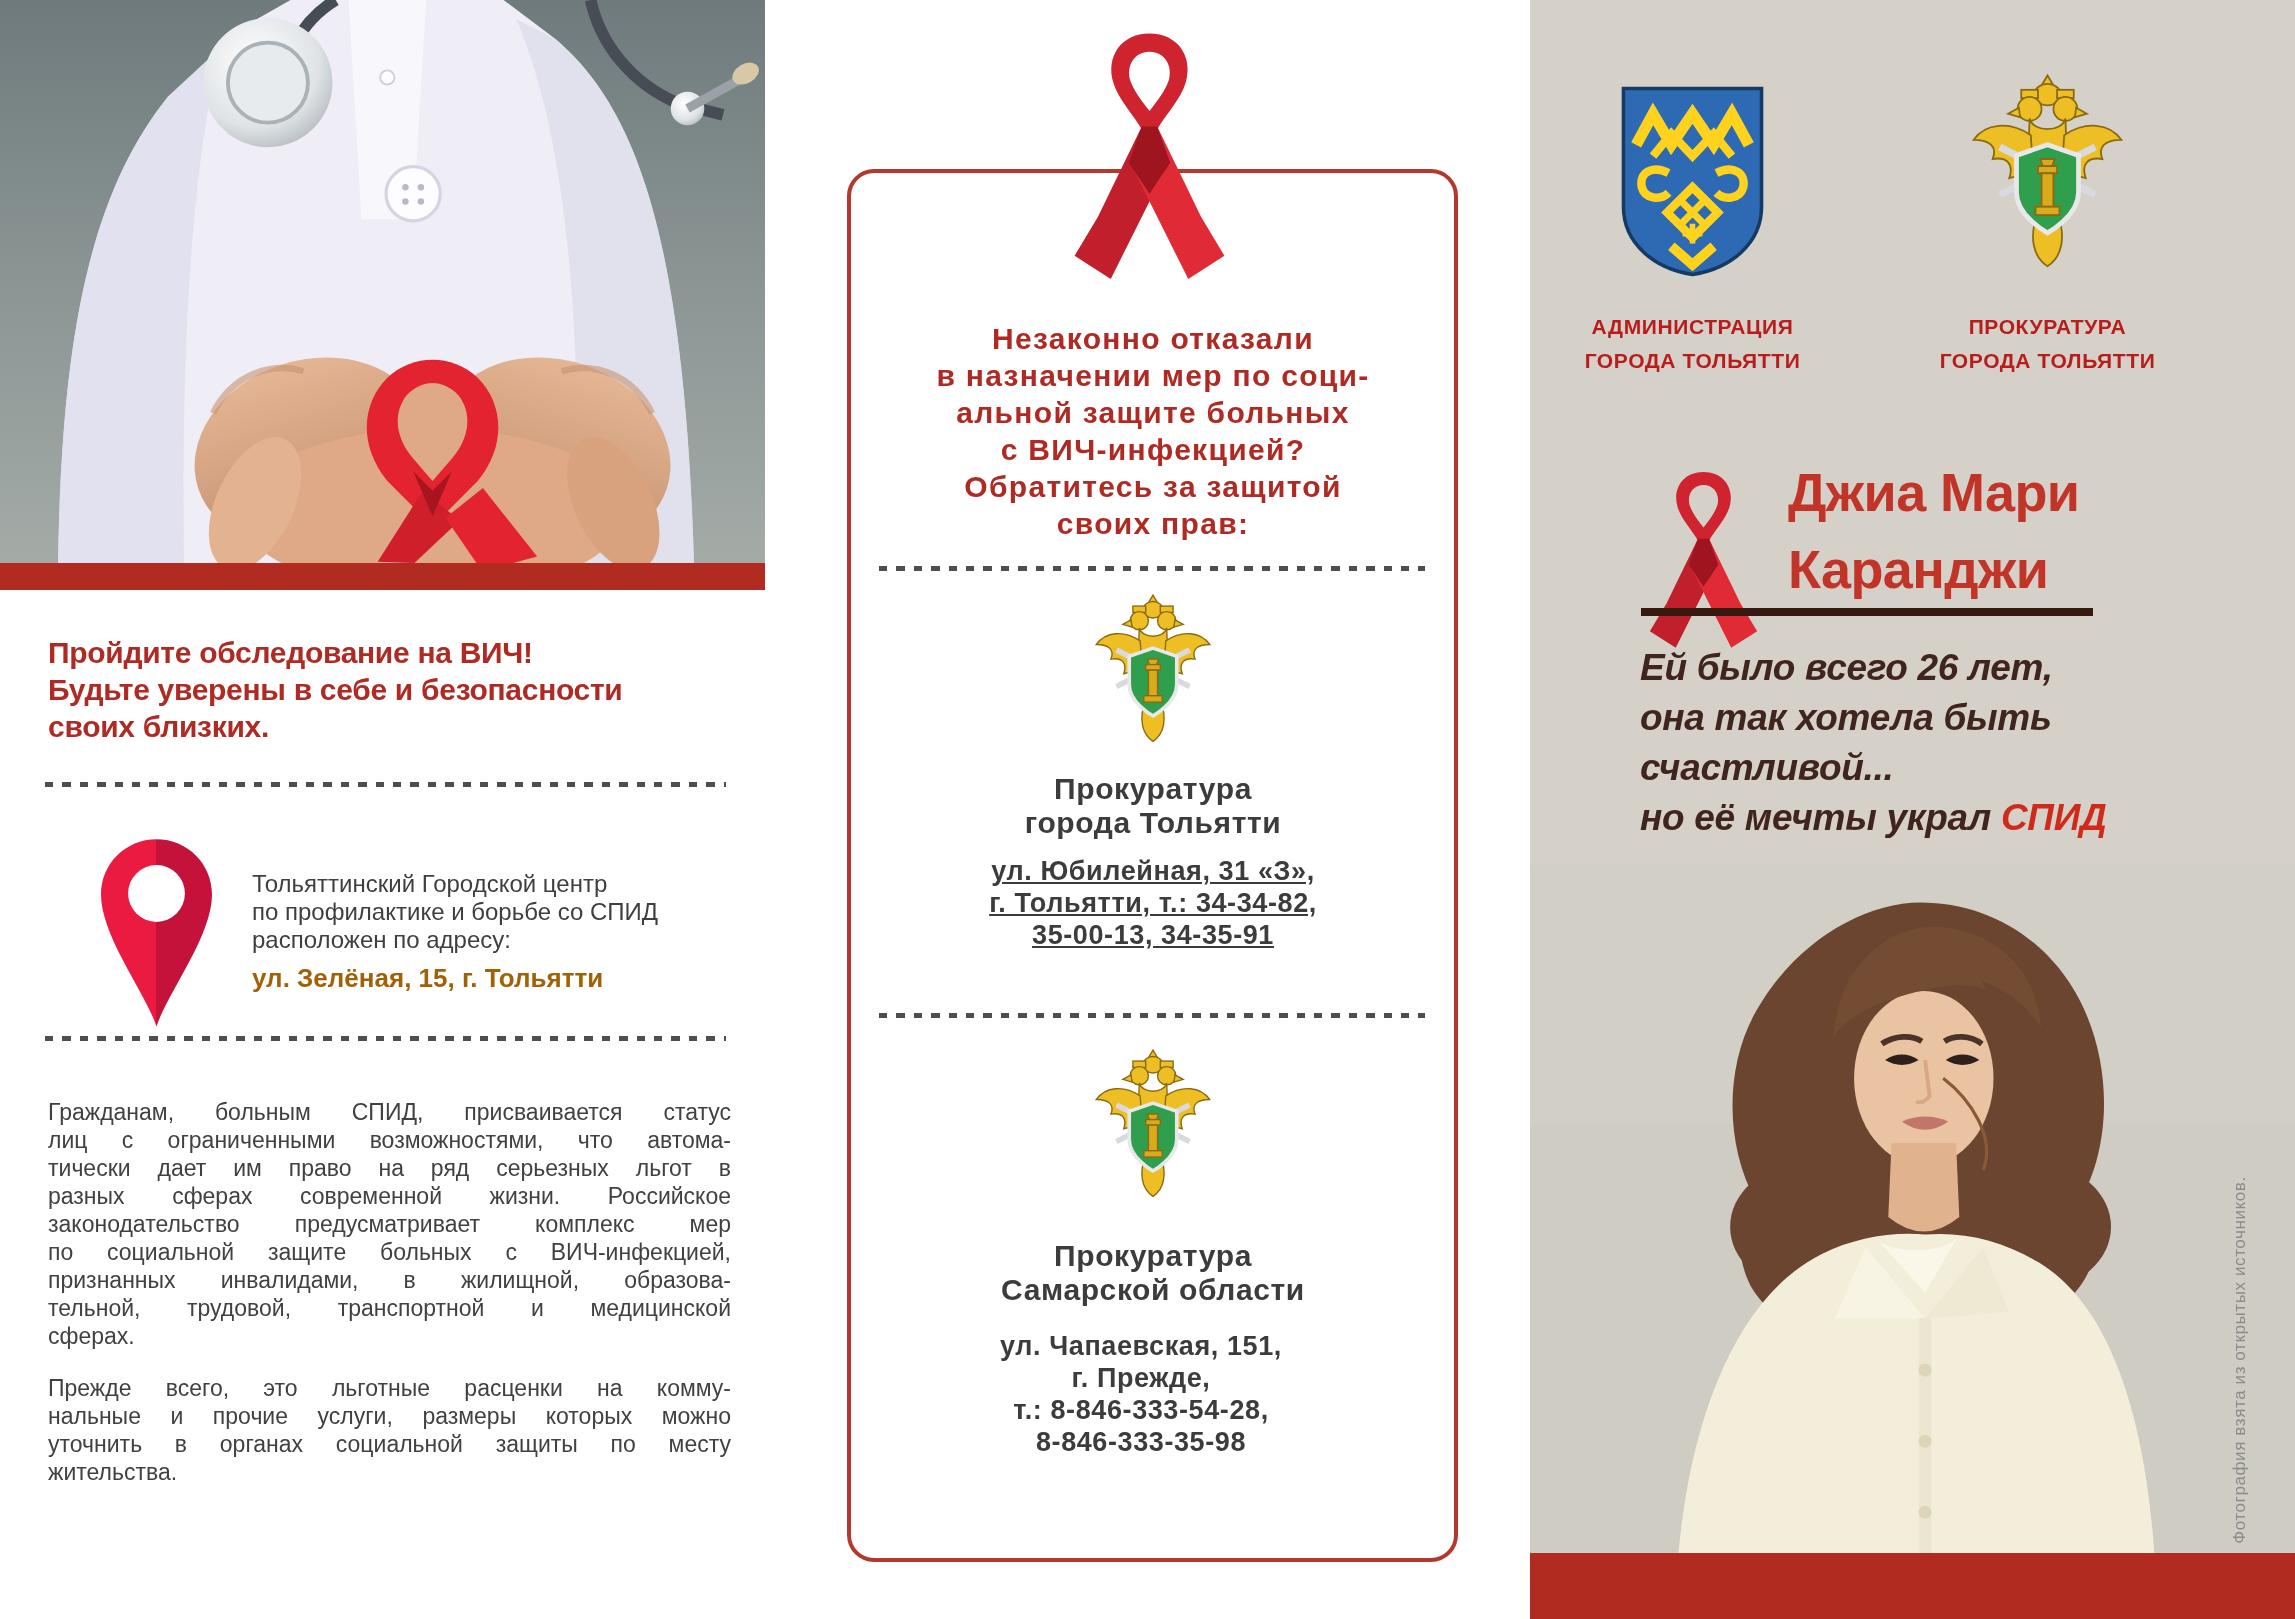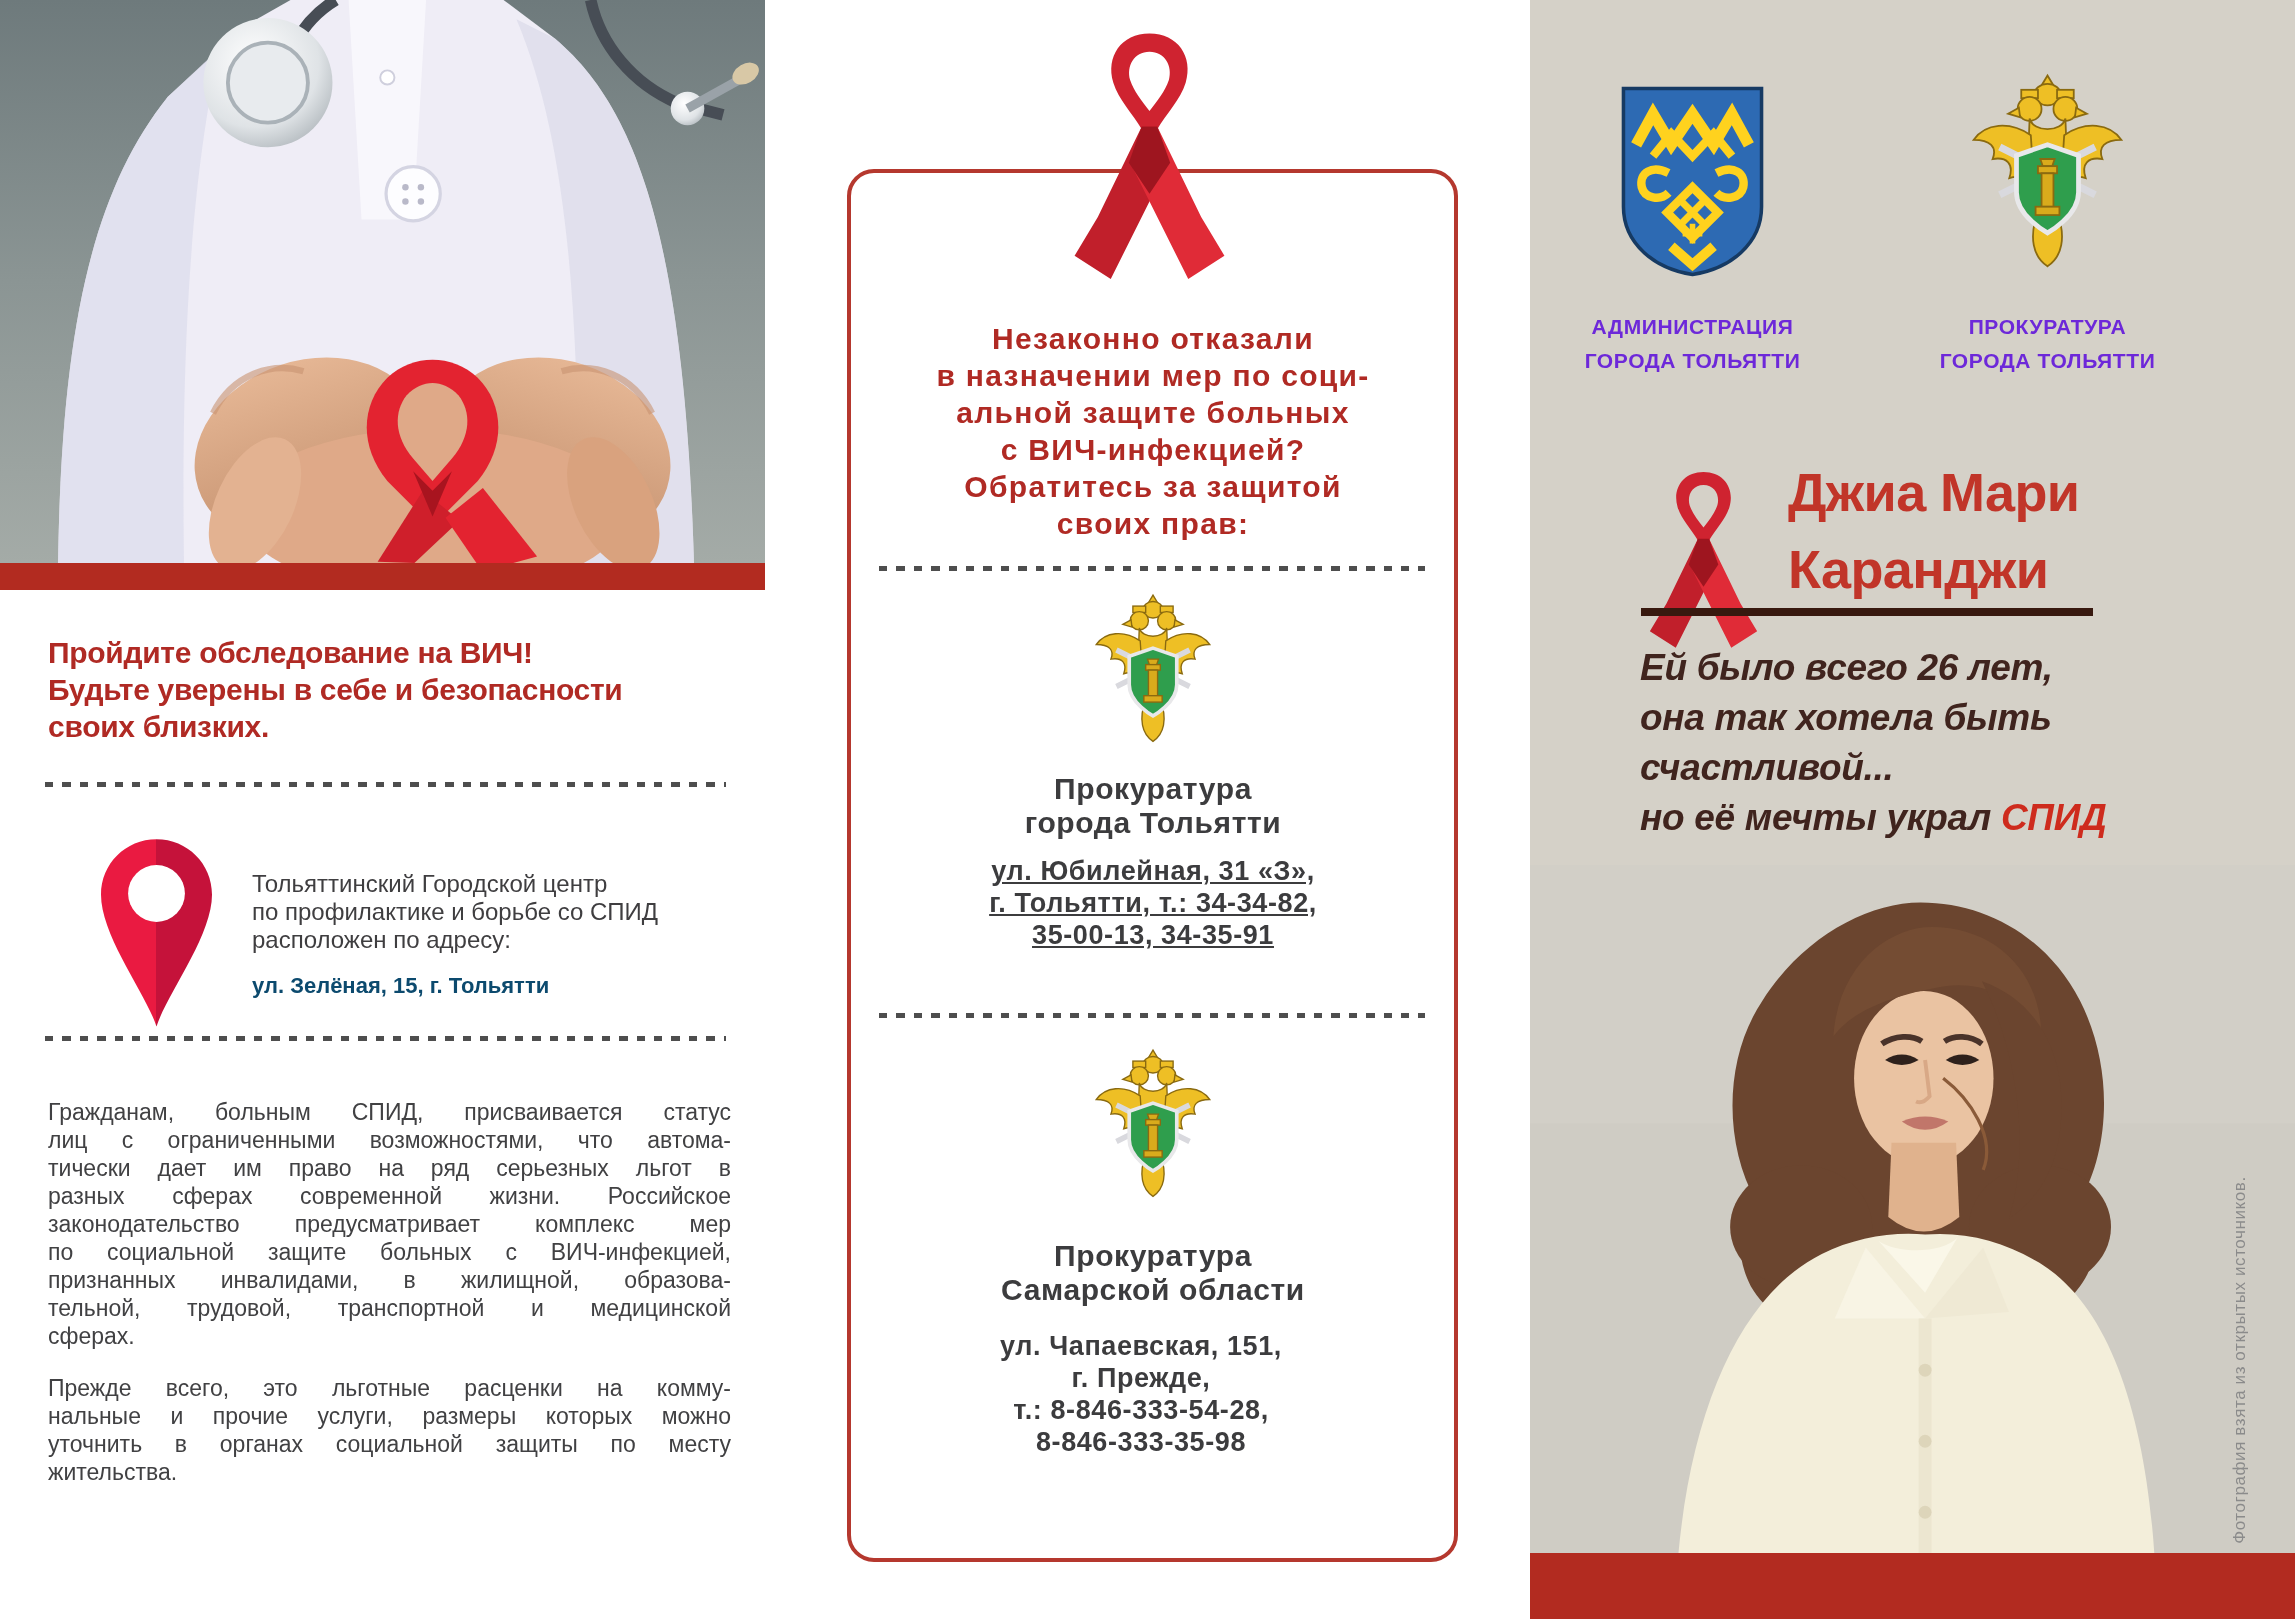--- a/index.html
+++ b/index.html
@@ -16,21 +16,21 @@
   .left-headline { left:48px; top:634px; width:691px; color:#b02a24;
     font-size:30px; line-height:37px; font-weight:700; letter-spacing:-0.3px; }
 
   .dash { height:5.2px; background:repeating-linear-gradient(90deg,#4e4e4e 0 8.4px, transparent 8.4px 17.4px); }
   .dash-l1 { left:45px;  top:782px; width:681px; }
   .dash-l2 { left:45px;  top:1036px; width:681px; }
 
   .pin-icon { left:101px; top:839px; width:111px; height:189px; }
   .loc-text { left:252px; top:870px; width:465px; color:#3f3e40;
     font-size:24px; line-height:28px; font-weight:400; }
-  .loc-address { display:block; margin-top:18px; color:#0c4a6e; font-size:22px; font-weight:700; }
+  .loc-address { display:block; margin-top:10px; color:#a16207; font-size:26px; font-weight:700; }
 
   .para { left:48px; width:683px; color:#414143; font-size:23px; line-height:28px; }
   .para-1 { top:1098px; }
   .para-2 { top:1374px; }
   .jline { text-align:justify; text-align-last:justify; }
   .jline.last { text-align-last:left; }
 
   
   .info-box { left:847px; top:169px; width:611px; height:1393px;
     border:4.5px solid #b5382e; border-radius:27px; background:#ffffff; }
@@ -52,21 +52,21 @@
 
   .office-address { left:859px; width:588px; text-align:center; color:#3c3c3e;
     font-size:27px; line-height:32px; font-weight:700; letter-spacing:0.6px; }
   .office-address.a1 { top:855px;text-decoration:underline; }
   .office-address.a2 { top:1330px; }
 
   
   .panel-right { left:1530px; top:0; width:765px; height:1619px; background:#d5d1c8; }
   .arms-tolyatti { position:absolute; left:85px; top:76px; width:155px; height:211px; }
   .arms-eagle    { position:absolute; left:434px; top:72px; width:167px; height:205px; }
-  .logo-label { position:absolute; width:297px; text-align:center; color:#6d28d9;
+  .logo-label { position:absolute; width:297px; text-align:center; color:#b91c1c;
     font-size:21px; line-height:34px; font-weight:700; letter-spacing:0.6px; }
   .logo-label.l1 { left:14px;  top:310px; }
   .logo-label.l2 { left:369px; top:310px; }
 
   .right-ribbon { position:absolute; left:118px; top:426px; width:111px; height:266px; }
   .memorial-title { position:absolute; left:258px; top:454px; width:465px; color:#c13529;
     font-size:54px; line-height:77px; font-weight:700; letter-spacing:-0.6px; }
   .title-underline { position:absolute; left:111px; top:608px; width:452px; height:8.4px; background:#38190f; }
 
   .memorial-quote { position:absolute; left:110px; top:643px; width:633px; color:#40241e;

